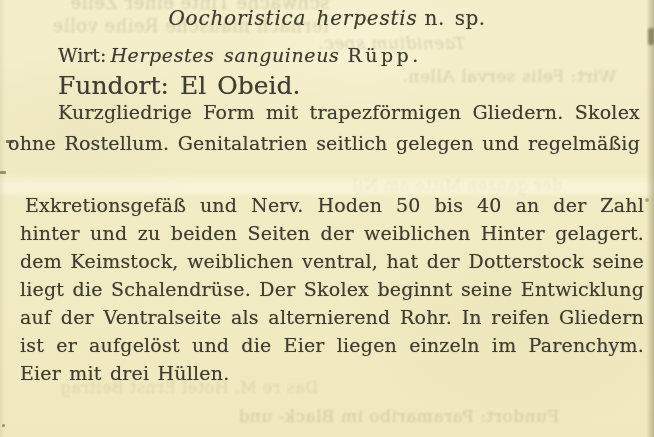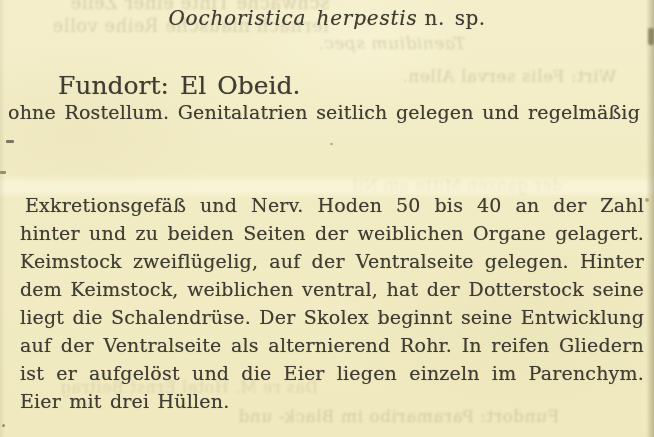--- a/index.html
+++ b/index.html
@@ -71,31 +71,34 @@
   <div class="ghost g5">der ganzen Mitte am Nil</div>
   <div class="ghost g6">Das re M. Hotel Ernst Beitrag</div>
   <div class="ghost g7">Fundort: Paramaribo im Black- und</div>
 
   <div class="seam-band"></div>
 
   <div class="printed title-line">
     <span class="species">Oochoristica herpestis</span><span class="rank">n. sp.</span>
   </div>
 
+  <div class="printed host-line">
+    <span>Wirt:</span><span class="species">Herpestes sanguineus</span><span class="authority">Rüpp.</span>
+  </div>
 
   <div class="printed locality-line">Fundort: El Obeid.</div>
 
   <div class="printed para para-top">
+    <div class="line first">Kurzgliedrige Form mit trapezförmigen Gliedern. Skolex</div>
     <div class="line">ohne Rostellum. Genitalatrien seitlich gelegen und regelmäßig</div>
   </div>
 
   <div class="printed para para-bottom">
     <div class="line first">Exkretionsgefäß und Nerv. Hoden 50 bis 40 an der Zahl</div>
-    <div class="line">hinter und zu beiden Seiten der weiblichen Organe gelagert.</div>
-    <div class="line">Keimstock zweiflügelig, auf der Ventralseite gelegen. Hinter</div>
+    <div class="line">hinter und zu beiden Seiten der weiblichen Hinter gelagert.</div>
     <div class="line">dem Keimstock, weiblichen ventral, hat der Dotterstock seine</div>
     <div class="line">liegt die Schalendrüse. Der Skolex beginnt seine Entwicklung</div>
     <div class="line">auf der Ventralseite als alternierend Rohr. In reifen Gliedern</div>
     <div class="line">ist er aufgelöst und die Eier liegen einzeln im Parenchym.</div>
     <div class="line no-just">Eier mit drei Hüllen.</div>
   </div>
 
   <div class="edge-right"></div>
   <div class="edge-left"></div>
   <div class="smudge-right"></div>

